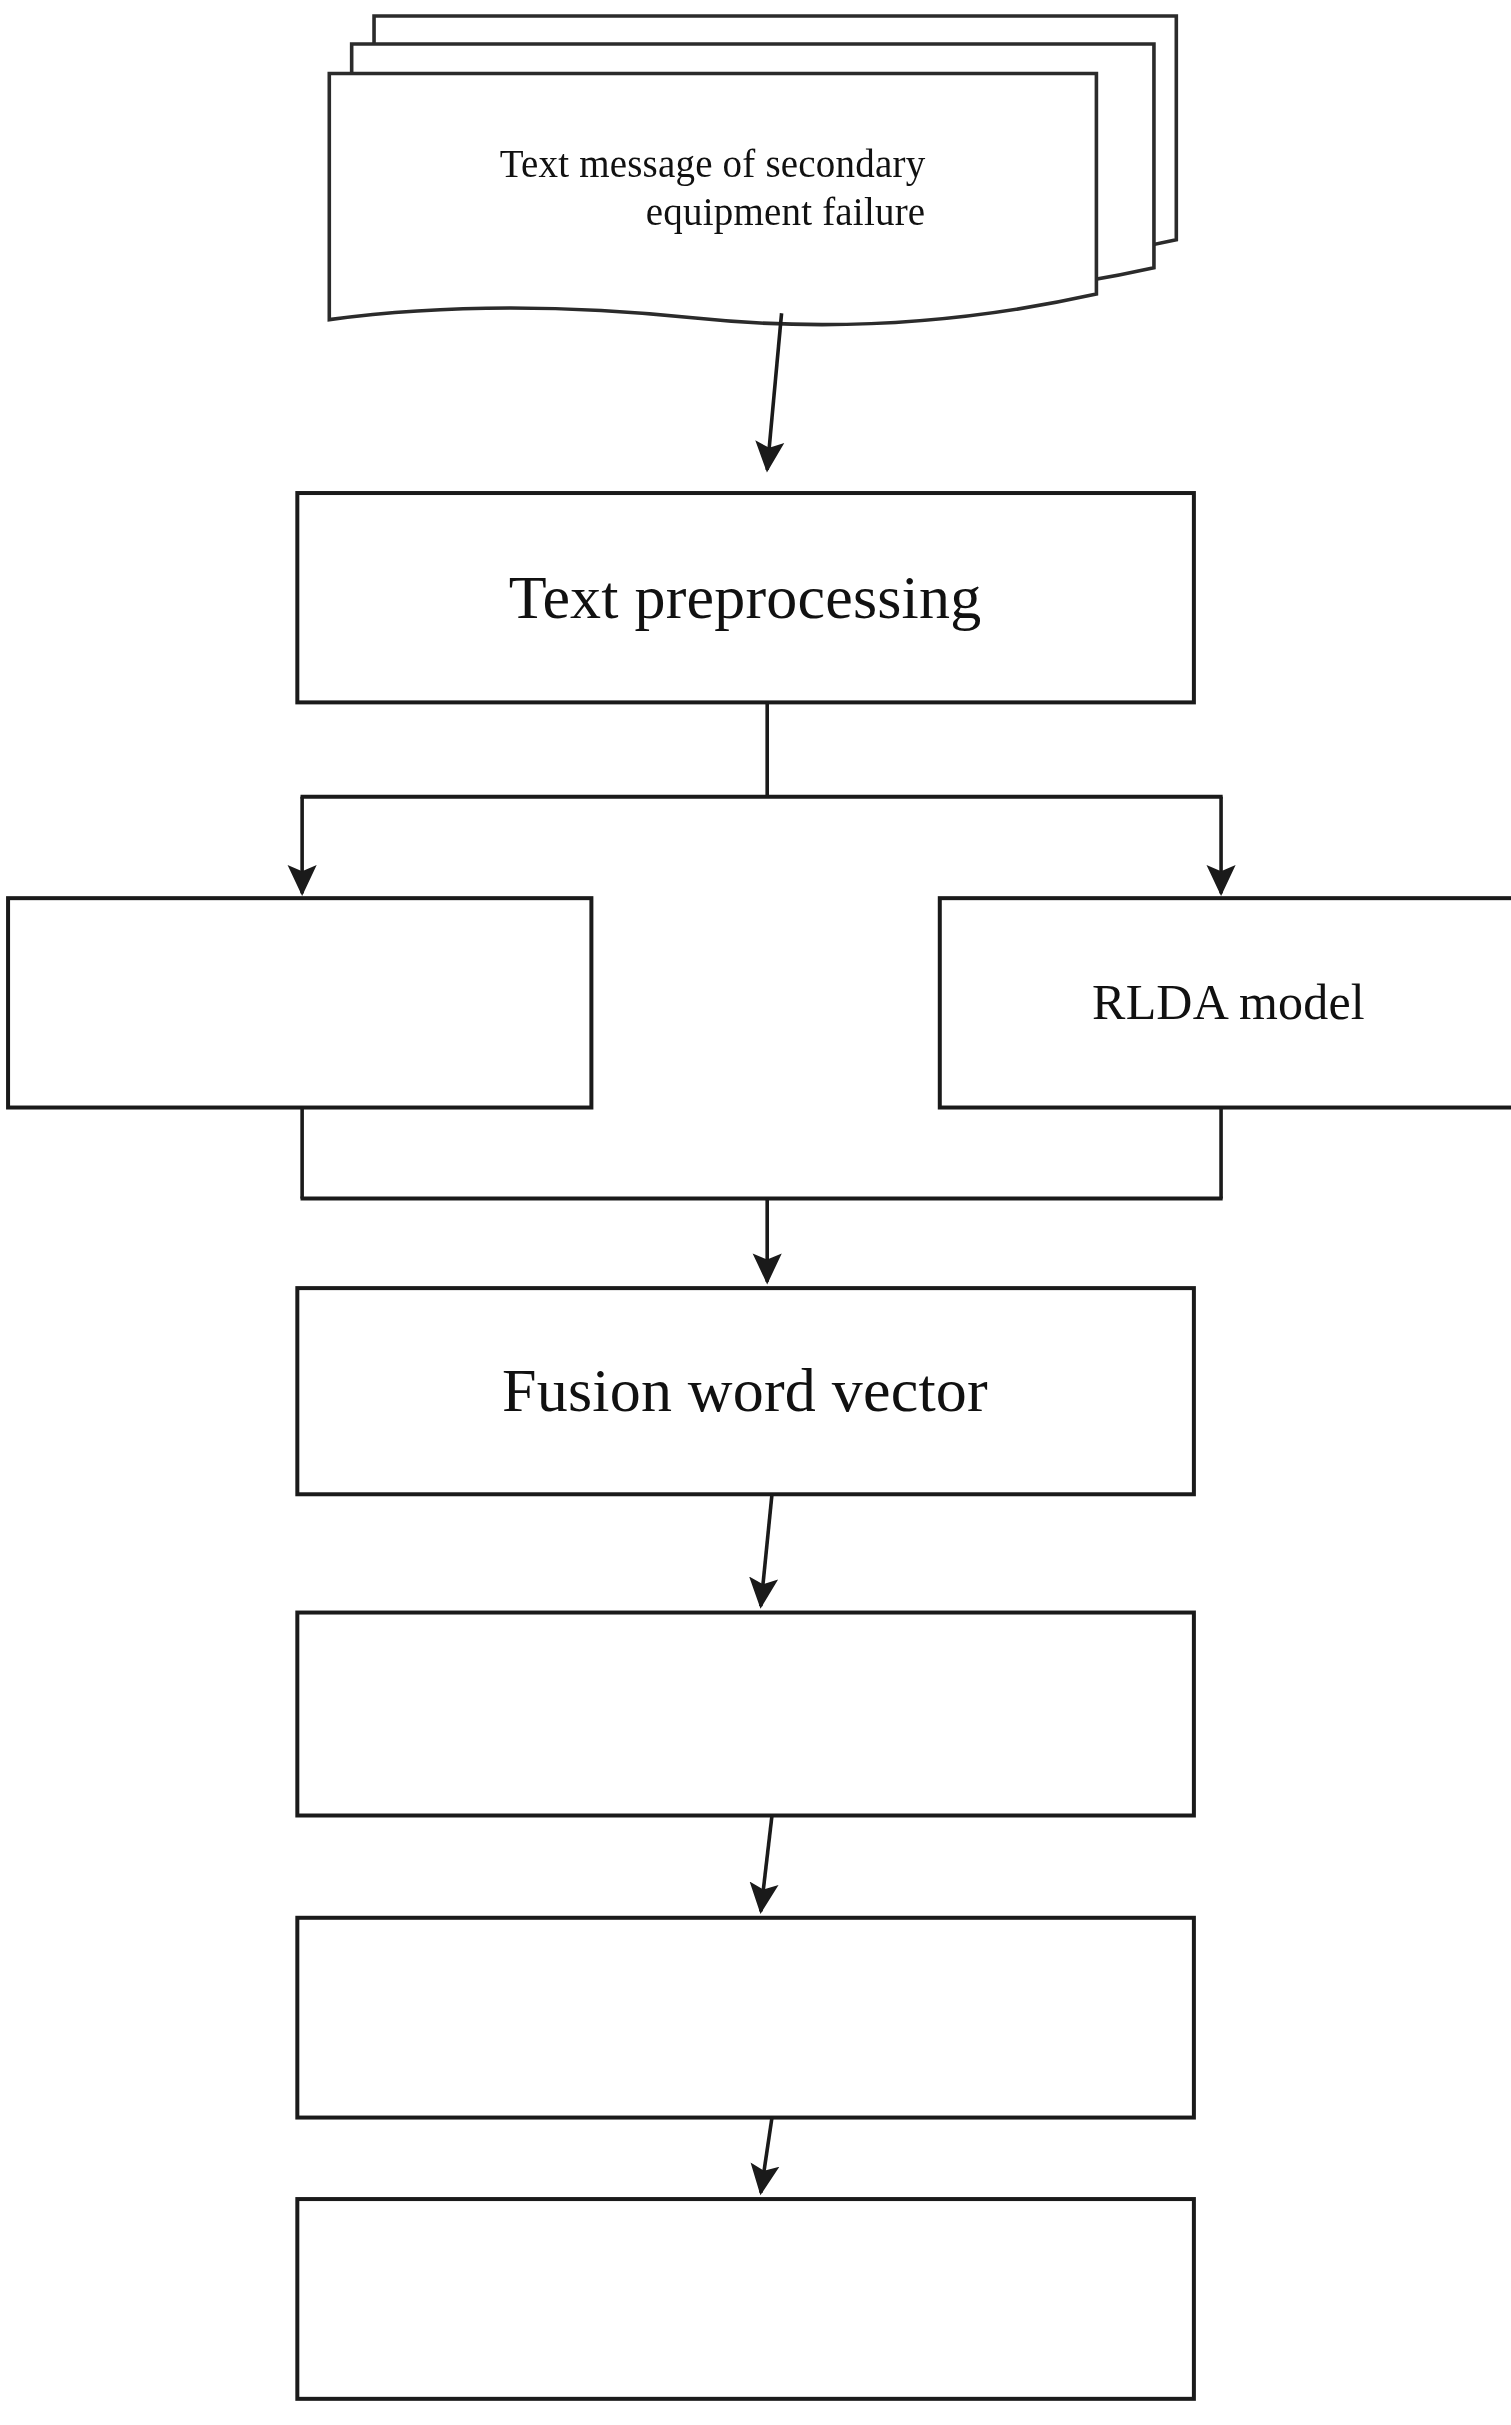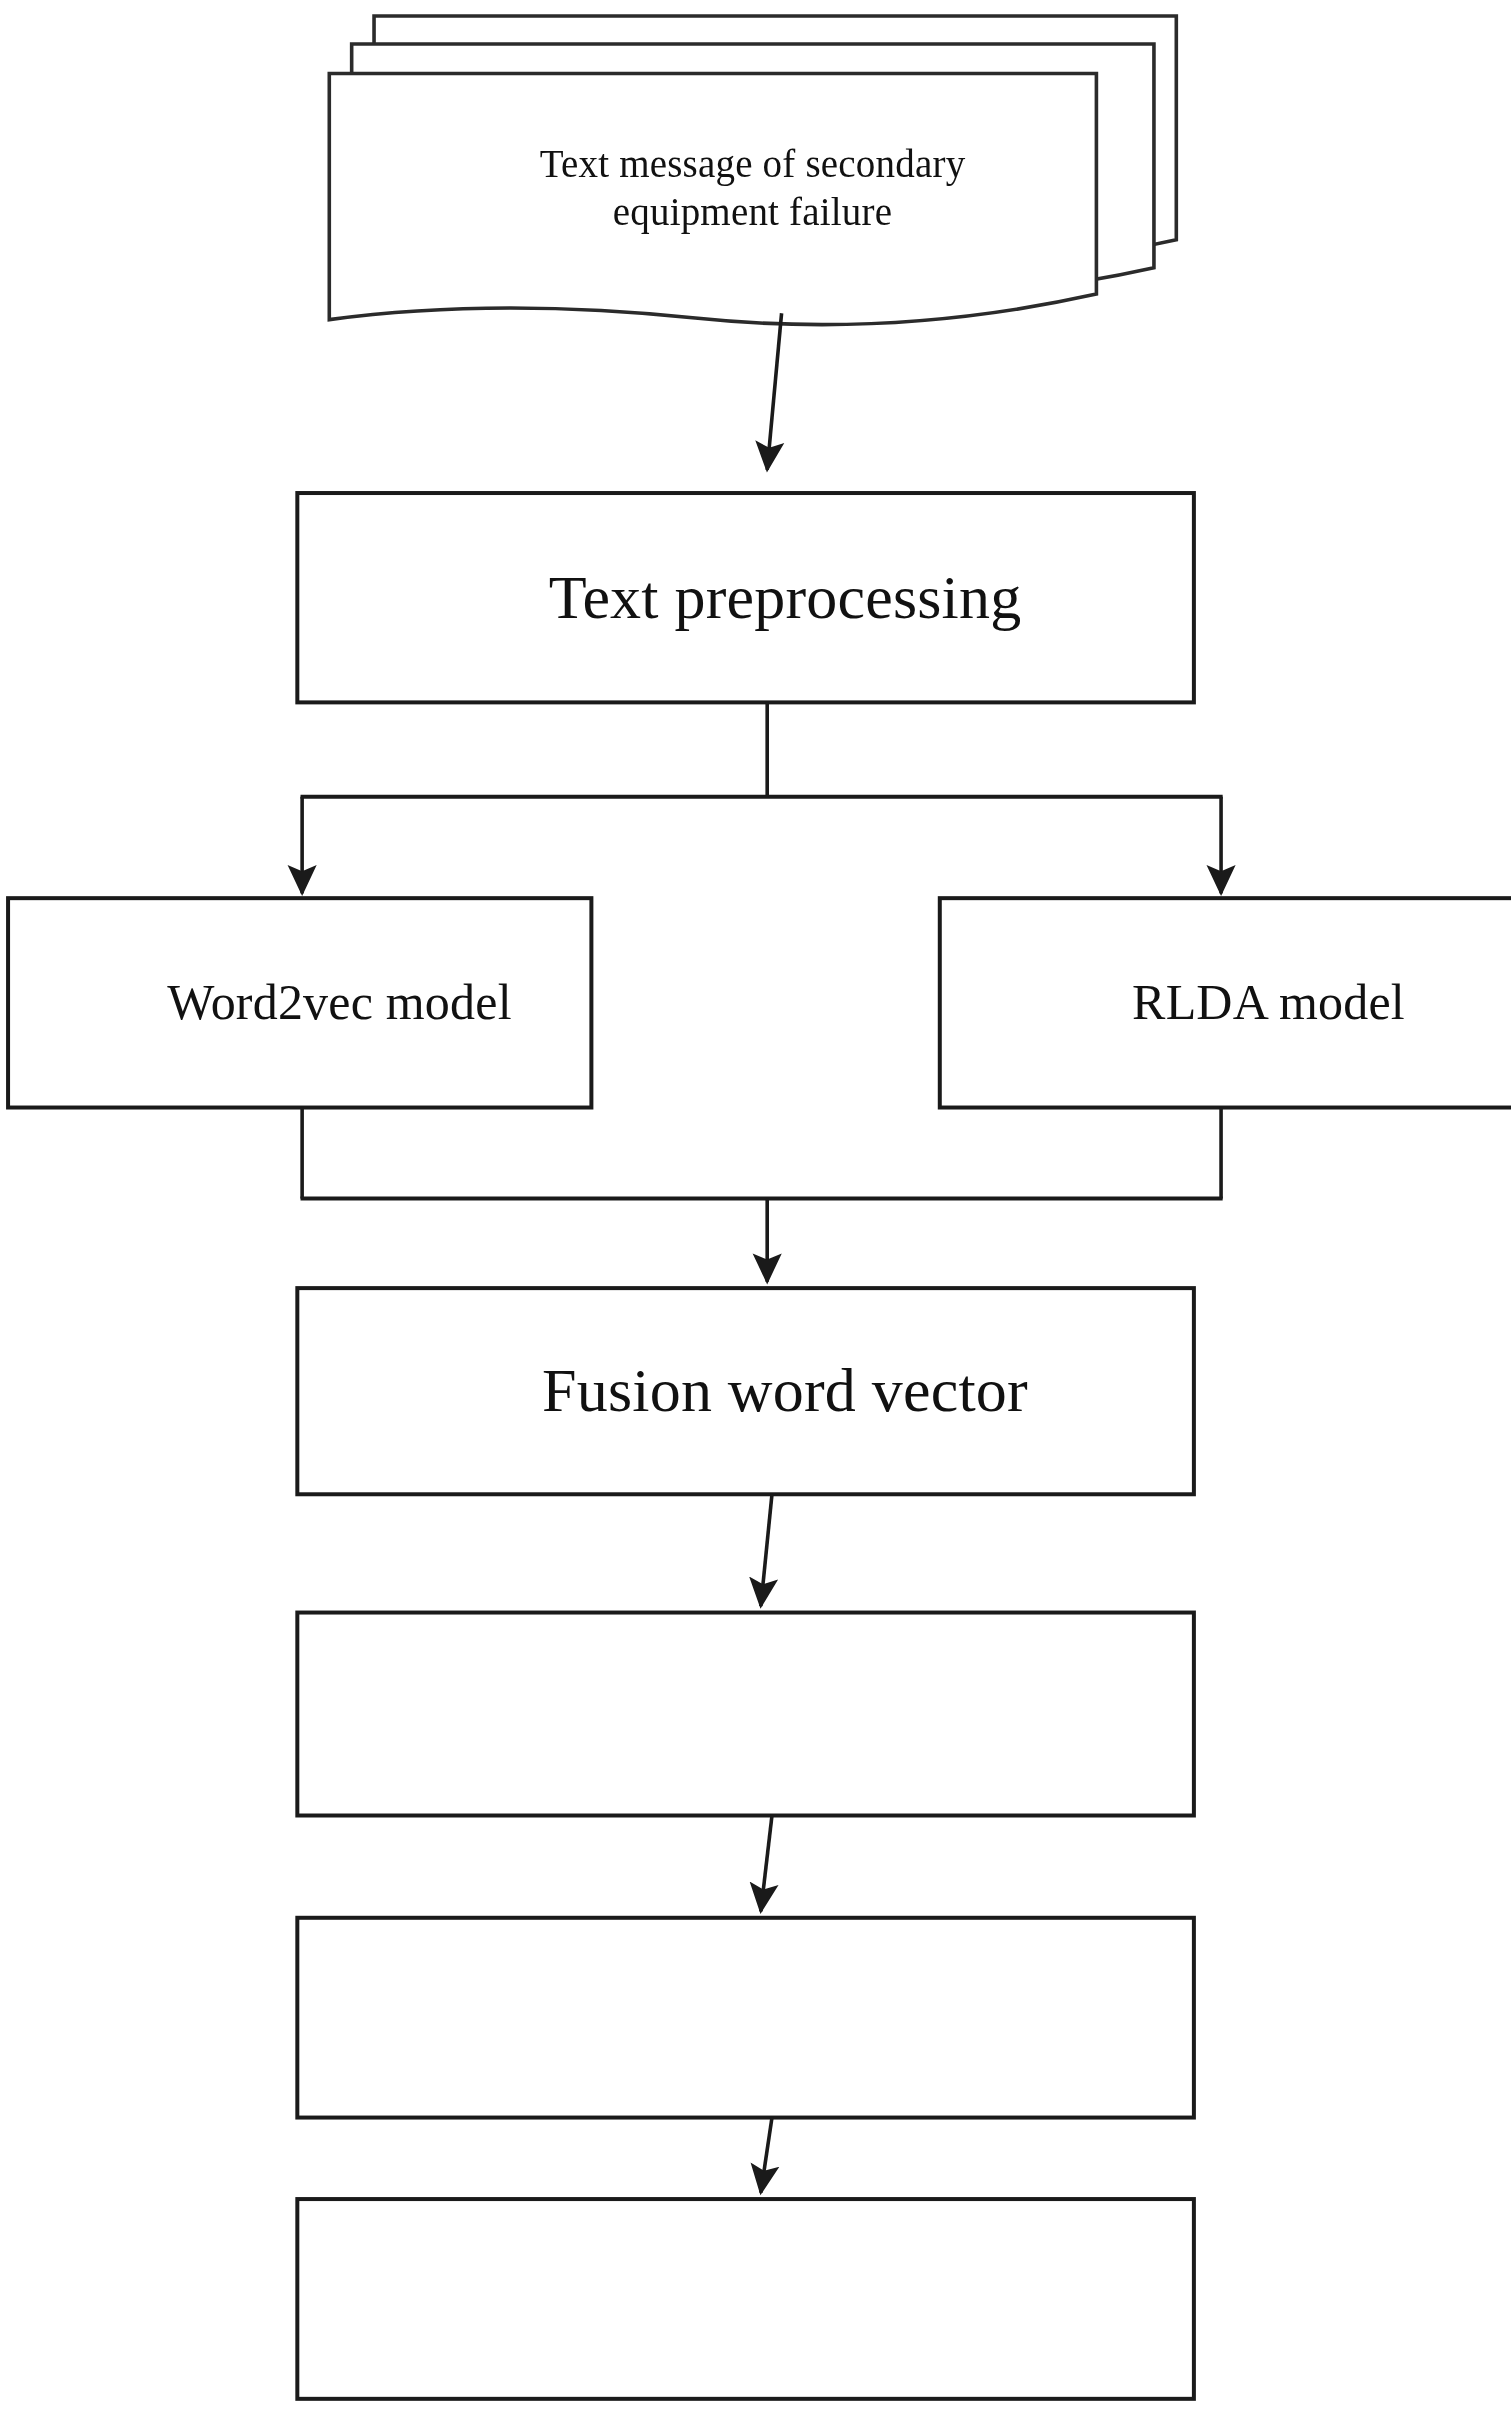--- a/index.html
+++ b/index.html
@@ -21,29 +21,28 @@
     left: 0;
     top: 0;
     width: 1512px;
     height: 2426px;
   }
   .node-label {
     position: absolute;
     display: flex;
     align-items: center;
     justify-content: center;
-    text-align: center;
+    text-align: right;
     color: #111111;
     font-family: "Liberation Serif", "DejaVu Serif", serif;
     font-weight: 400;
     line-height: 1.22;
     letter-spacing: 0.2px;
     white-space: pre-line;
     pointer-events: none;
-    margin-left: 40px;
   }
   .lbl-doc      { font-size: 39px; }
   .lbl-process  { font-size: 62px; }
   .lbl-model    { font-size: 50px; }
 </style>
 </head>
 <body>
 
 <div id="canvas">
 
@@ -124,21 +123,20 @@
     </g>
 
     <rect x="372" y="2752" width="1122" height="250" fill="#ffffff" stroke="#1a1a1a" stroke-width="5"></rect>
   </svg>
 
   <div class="node-label lbl-doc" style="left:329px; top:88px; width:767px; height:200px;">Text message of secondary
 equipment failure</div>
 
   <div class="node-label lbl-process" style="left:297px; top:493px; width:896px; height:209px;">Text preprocessing</div>
 
-  <div class="node-label lbl-model" style="left:8px; top:898px; width:583px; height:209px;">Word2vec model</div>
 
   <div class="node-label lbl-model" style="left:940px; top:898px; width:577px; height:209px;">RLDA model</div>
 
   <div class="node-label lbl-process" style="left:297px; top:1288px; width:896px; height:206px;">Fusion word vector</div>
 
 
 
 
 </div>
 

